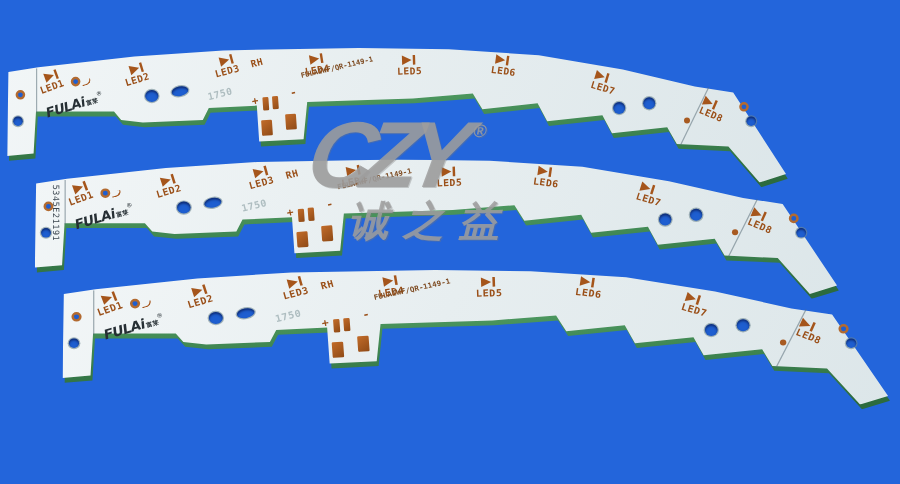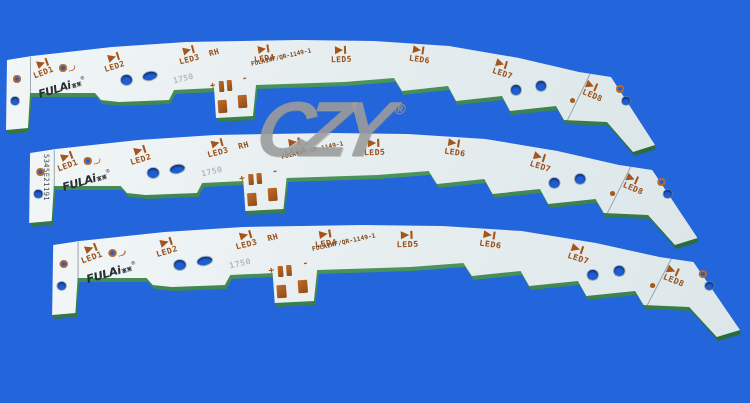--- a/index.html
+++ b/index.html
@@ -286,14 +286,15 @@
     <div class="diode d8"></div>
     <div class="led l8">LED8</div>
     <div class="dot cu-dot"></div>
     <div class="ring ring-b"></div>
     <div class="hole h-tab"></div>
   </div>
 </div>
 
   <div class="watermark">
     <div class="wm-logo"><span>CZY</span><span class="wm-reg">®</span></div>
+    <div class="wm-cn">诚之益</div>
   </div>
 </div>
 
 </body></html>

